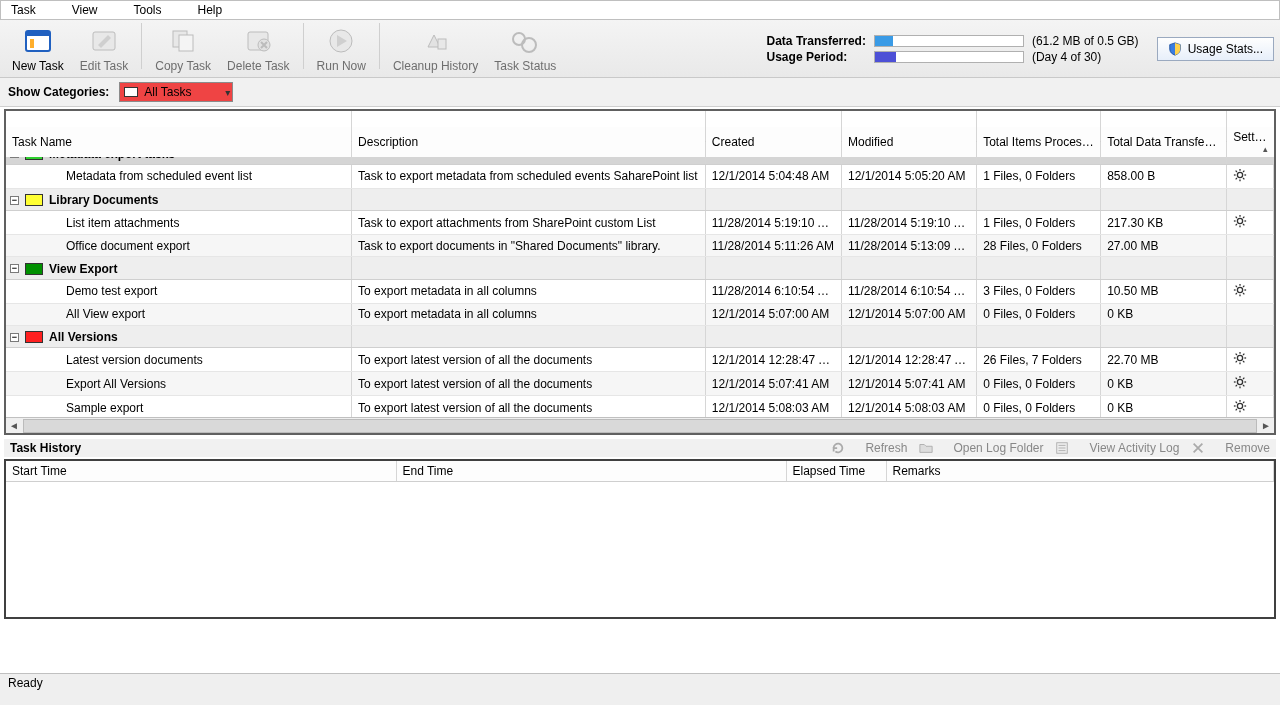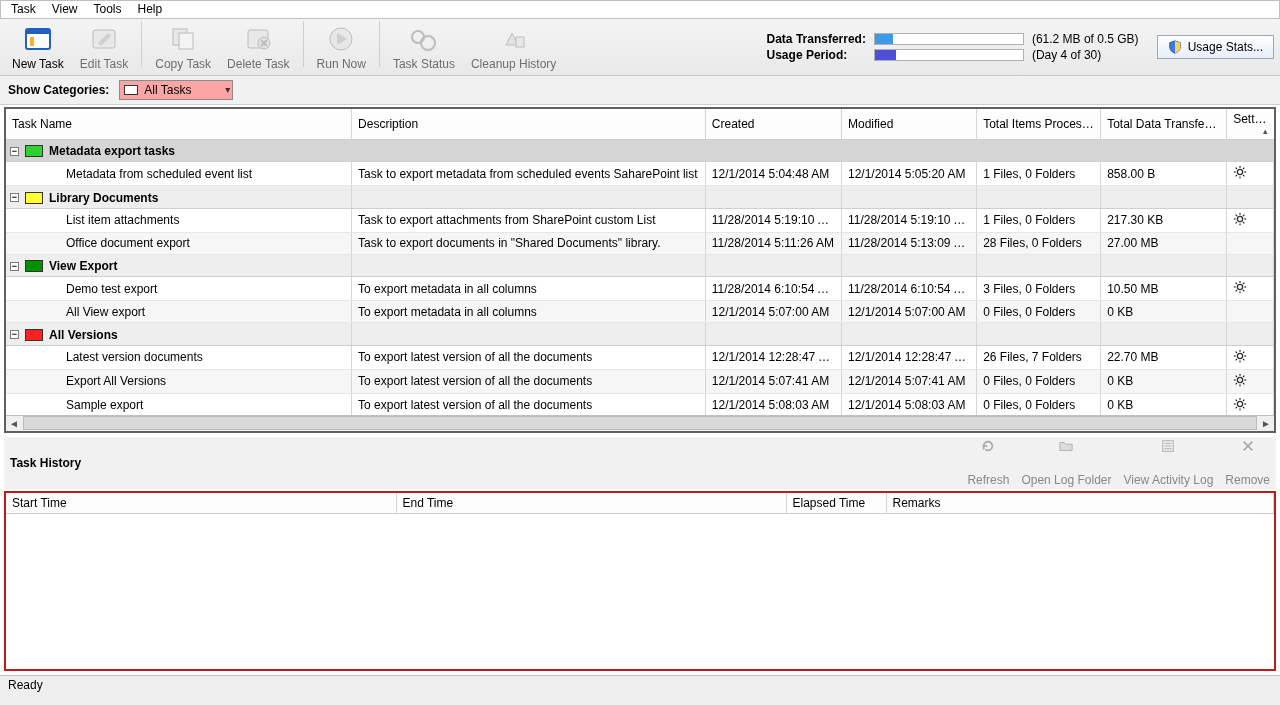--- a/index.html
+++ b/index.html
@@ -1,68 +1,68 @@
 <!DOCTYPE html>
 <html><head>
 <meta charset="utf-8">
 <style>
   * { box-sizing: border-box; }
   html, body { margin:0; padding:0; font-family: "Segoe UI", Tahoma, Arial, sans-serif; font-size:12px; color:#000; background:#fff; height:100%; }
   body { display:flex; flex-direction:column; }
   
-  .menubar { border:1px solid #bfbfbf; background:#fff; padding:0 8px; display:flex; gap:12px; height:20px; align-items:center; }
+  .menubar { border:1px solid #bfbfbf; background:#fff; padding:0 8px; display:flex; gap:32px; height:20px; align-items:center; }
   .menubar span { padding:1px 2px; cursor:default; }
   
   .toolbar { background:linear-gradient(#f4f4f4,#e9e9e9); border-bottom:1px solid #c9c9c9; display:flex; align-items:center; padding:2px 6px; height:58px; }
   .tool-group { display:flex; gap:4px;justify-content:space-between; }
   .tool { display:flex; flex-direction:column; align-items:center; padding:2px 6px; gap:2px; text-align:center; cursor:default; color:#6e6e6e; min-width:48px;}
   .tool.active { color:#000; }
   .tool .icon { width:32px; height:32px; display:flex; align-items:center; justify-content:center; }
   .tool-sep { width:1px; height:46px; background:#cfcfcf; margin:0 3px; }
   .stats { margin-left:auto; display:flex; align-items:center; gap:8px; }
   .stat-labels { display:grid; grid-template-columns:auto auto auto; row-gap:2px; column-gap:8px; align-items:center; font-weight:bold; }
   .stat-labels .lab { font-weight:bold; }
   .stat-labels .val { font-weight:normal; }
   .pbar { width:150px; height:12px; border:1px solid #b0b0b0; background:#fff; position:relative; }
   .pbar .fill1 { position:absolute; left:0; top:0; bottom:0; width:12%; background:#3a9be6; }
   .pbar .fill2 { position:absolute; left:0; top:0; bottom:0; width:14%; background:#4d50d6; }
   .usage-btn { border:1px solid #9aa9bf; background:linear-gradient(#fefefe,#e7effa); padding:4px 10px; margin-left:10px; display:flex; align-items:center; gap:6px; cursor:default; }
   .usage-btn .shield { width:14px; height:14px; }
   
   .catbar { background:#f1f1f1; border-bottom:1px solid #cfcfcf; padding:4px 8px; display:flex; align-items:center; gap:10px; font-weight:bold;}
-  .catbar .select { font-weight:normal; border:1px solid #8b8b8b; background:#fca5a5; display:flex; align-items:center; padding:1px 2px 1px 4px; gap:6px; width:114px; height:20px;}
+  .catbar .select { font-weight:normal; border:1px solid #8b8b8b; background:#ef4444; display:flex; align-items:center; padding:1px 2px 1px 4px; gap:6px; width:114px; height:20px;}
   .catbar .select .sw { width:14px; height:10px; border:1px solid #333; background:#fff; }
   .catbar .select .chev { margin-left:auto; font-size:10px; color:#333; }
   
   .gridwrap { flex:0 0 auto; border:2px solid #606060; margin:2px 4px 0 4px; background:#fff; display:flex; flex-direction:column; height:326px; }
   .gridwrap table { border-collapse:collapse; width:100%; table-layout:fixed; }
   .gridwrap th, .gridwrap td { border-right:1px solid #d6d6d6; border-bottom:1px solid #e6e6e6; padding:3px 6px; text-align:left; white-space:nowrap; overflow:hidden; text-overflow:ellipsis; height:22px;}
-  .gridwrap thead th { background:#fdfdfd; border-bottom:1px solid #cfcfcf; font-weight:normal; position:sticky; top:0;}
+  .gridwrap thead th { background:#fdfdfd; border-bottom:1px solid #cfcfcf; font-weight:normal; position:sticky; top:16px;}
   .gridwrap thead th:last-child { border-right:none; }
   .grp { background:#eeeeee; font-weight:bold; }
   .grp.selected { background:#d5d5d5; }
   .grp td { border-bottom:1px solid #cfcfcf; }
   .row td:first-child, .grp td:first-child { padding-left:4px; }
   .exp { display:inline-flex; align-items:center; gap:6px; }
   .exp .box { width:9px; height:9px; border:1px solid #7a7a7a; display:inline-flex; align-items:center; justify-content:center; font-size:9px; line-height:1; background:#fff;}
   .exp .color { width:18px; height:12px; border:1px solid #333; display:inline-block; }
   .indent { padding-left:60px !important;margin-top:42px; }
   .gear { text-align:center; }
   .gear svg { width:14px; height:14px; }
   .row.alt { background:#f6f6f6; }
   .gridscroll { height:16px; background:#efefef; border-top:1px solid #c0c0c0; display:flex; align-items:center;}
   .gridscroll .lar, .gridscroll .rar { width:16px; text-align:center; font-size:10px; color:#555;}
   .gridscroll .track { flex:1; height:14px; background:#d9d9d9; margin:0 1px; border:1px solid #bbb;}
   .col-chev { font-size:9px; color:#555; float:right; }
   
   .histbar { margin:4px 4px 0 4px; display:flex; align-items:center; background:#f1f1f1; padding:2px 6px; font-weight:bold;}
   .histbar .actions { margin-left:auto; display:flex; gap:12px; font-weight:normal; color:#888;}
-  .histbar .actions span { display:flex; align-items:center; gap:20px; cursor:default;flex-direction:column;}
+  .histbar .actions span { display:flex; align-items:center; gap:20px; cursor:default;}
   .histbar .actions svg { width:14px; height:14px; }
-  .histwrap { border:2px solid #b91c1c; margin:2px 4px 4px 4px; background:#fff; height:192px;}
+  .histwrap { border:2px solid #404040; margin:2px 4px 4px 4px; background:#fff; height:160px;}
   .histwrap table { border-collapse:collapse; width:100%; table-layout:fixed; }
   .histwrap th { background:#fdfdfd; border-bottom:1px solid #cfcfcf; border-right:1px solid #d6d6d6; padding:3px 6px; font-weight:normal; text-align:left; height:20px;}
   
   .status { margin-top:auto; background:#efefef; border-top:1px solid #c0c0c0; padding:2px 8px; height:32px;}
 </style>
 </head>
 <body>
 
 <div class="menubar">
   <span>Task</span>
@@ -119,34 +119,34 @@
             <circle cx="16" cy="16" r="11" fill="#e8e8e8" stroke="#bcbcbc"></circle>
             <path d="M12 10 L22 16 L12 22 Z" fill="#cfcfcf"></path>
           </svg>
       </span>
       <span>Run Now</span>
     </div>
     <div class="tool-sep"></div>
     <div class="tool">
       <span class="icon">
         <svg viewBox="0 0 32 32">
+            <path d="M8 22 L14 10 L20 22 Z" fill="#e2e2e2" stroke="#bcbcbc"></path>
+            <rect x="18" y="14" width="8" height="10" fill="#e8e8e8" stroke="#bcbcbc"></rect>
+          </svg>
+      </span>
+      <span>Cleanup History</span>
+    </div>
+    <div class="tool">
+      <span class="icon">
+        <svg viewBox="0 0 32 32">
             <circle cx="10" cy="14" r="6" fill="none" stroke="#bcbcbc" stroke-width="2"></circle>
             <circle cx="20" cy="20" r="7" fill="none" stroke="#bcbcbc" stroke-width="2"></circle>
           </svg>
       </span>
       <span>Task Status</span>
-    </div>
-    <div class="tool">
-      <span class="icon">
-        <svg viewBox="0 0 32 32">
-            <path d="M8 22 L14 10 L20 22 Z" fill="#e2e2e2" stroke="#bcbcbc"></path>
-            <rect x="18" y="14" width="8" height="10" fill="#e8e8e8" stroke="#bcbcbc"></rect>
-          </svg>
-      </span>
-      <span>Cleanup History</span>
     </div>
   </div>
 
   <div class="stats">
     <div class="stat-labels">
       <span class="lab">Data Transferred:</span>
       <span class="pbar">
           <span class="fill1"></span>
         </span>
       <span class="val">(61.2 MB of 0.5 GB)</span>

